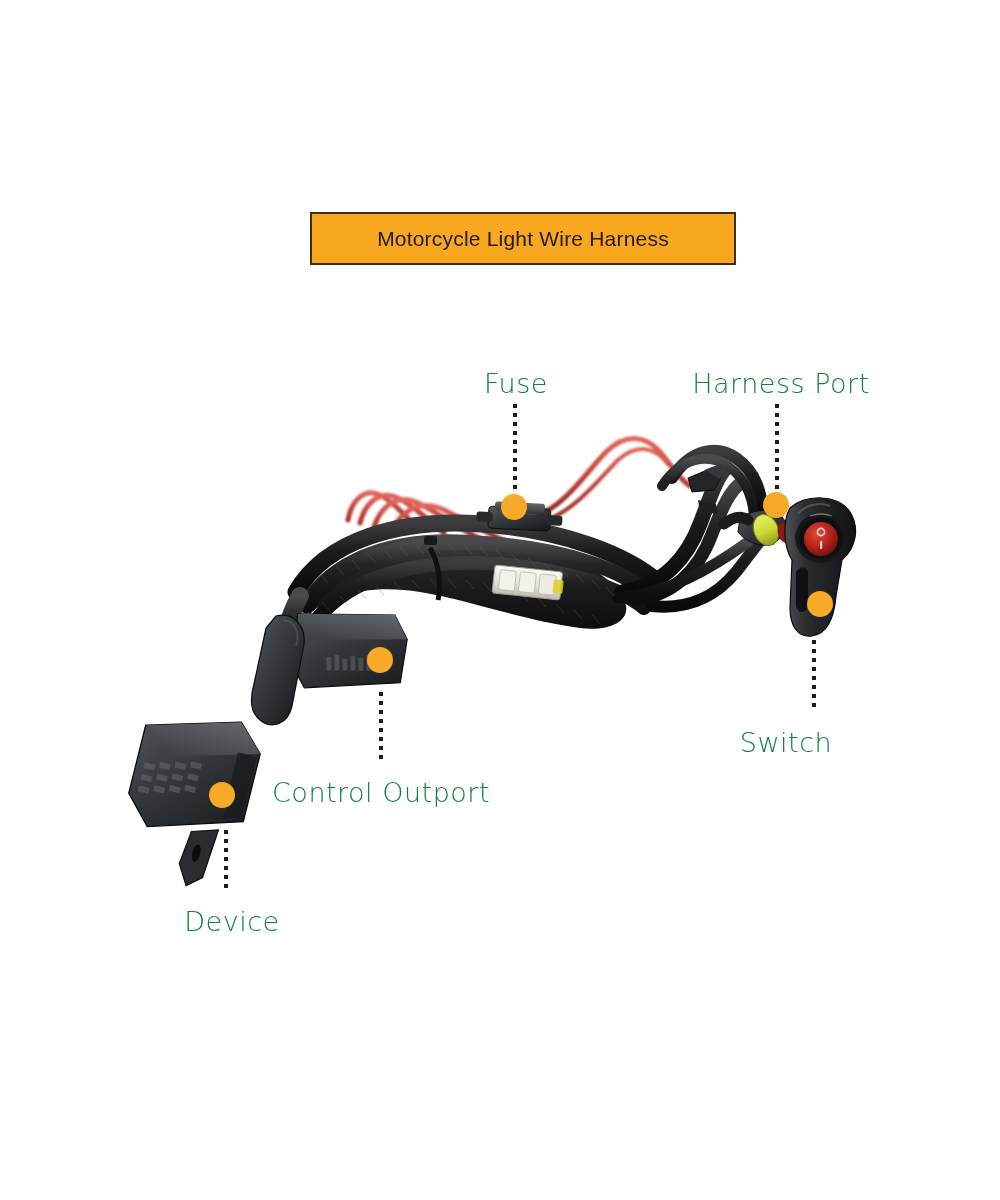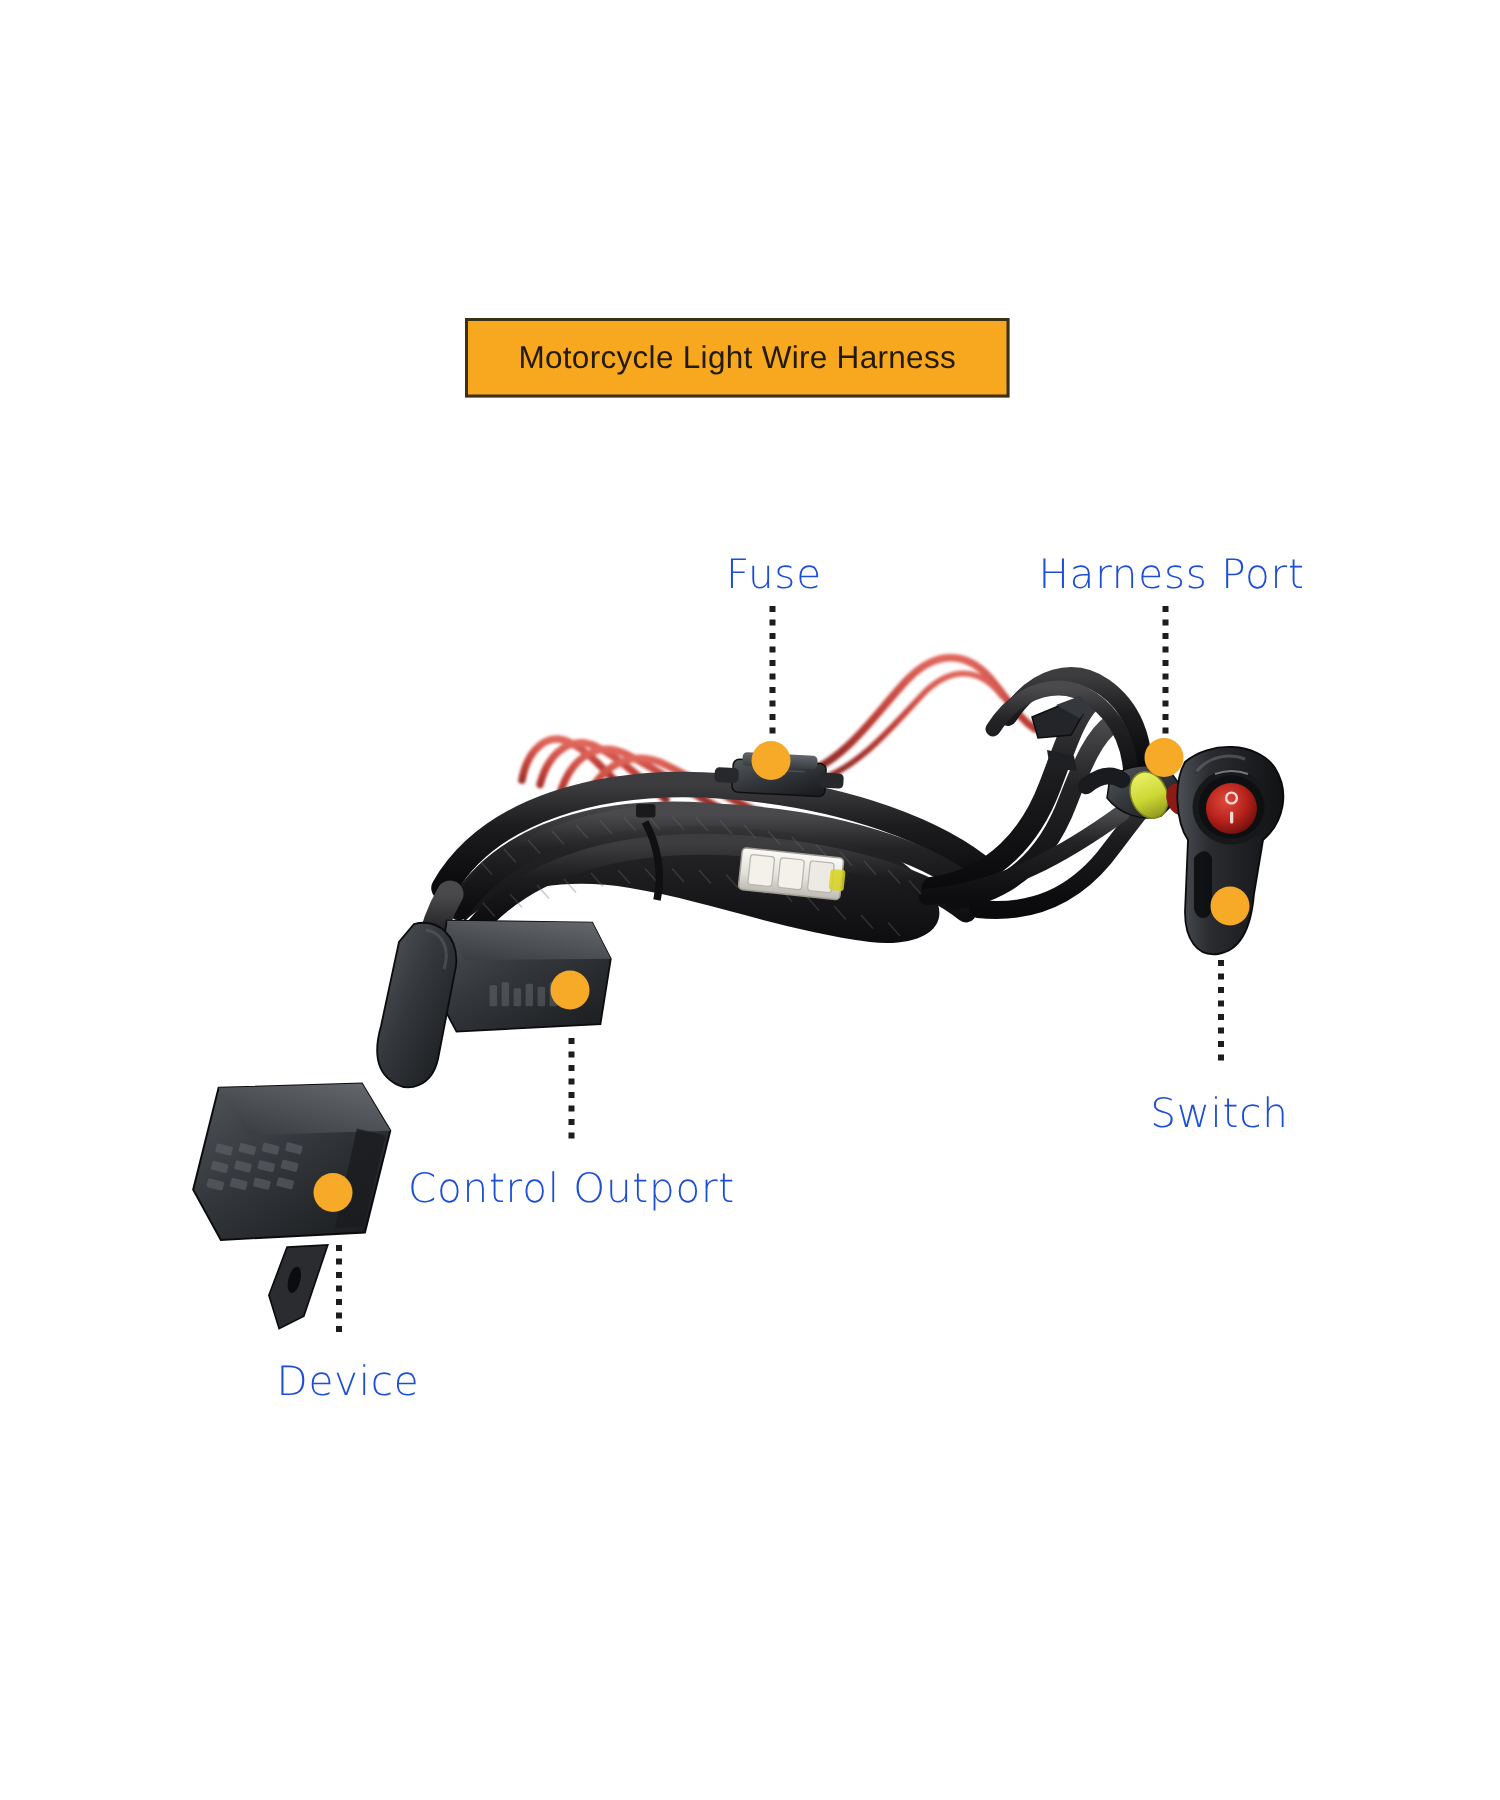--- a/index.html
+++ b/index.html
@@ -17,21 +17,21 @@
     height: 1200px;
     background: #ffffff;
     overflow: hidden;
   }
 
   
   #title-banner {
     position: absolute;
     left: 310px;
     top: 212px;
-    width: 363px;
+    width: 426px;
     height: 53px;
     background: #F7A81E;
     border: 2px solid #3b2f14;
     box-sizing: border-box;
     display: flex;
     align-items: center;
     justify-content: center;
   }
   #title-text {
     font-family: "Liberation Sans", sans-serif;
@@ -41,21 +41,21 @@
     letter-spacing: 0.2px;
     white-space: nowrap;
   }
 
   
   .callout-label {
     position: absolute;
     font-family: "DejaVu Sans", sans-serif;
     font-weight: 300;
     font-size: 27px;
-    color: #1d4ed8;
+    color: #15803d;
     white-space: nowrap;
     letter-spacing: 0.5px;
   }
 
   
   .leader {
     position: absolute;
     width: 4px;
   }
   .leader i {
@@ -332,21 +332,21 @@
         <i style="background: rgb(29, 29, 29);"></i>
         <i style="background: rgb(29, 29, 29);"></i>
         <i style="background: rgb(29, 29, 29);"></i>
         <i style="background: rgb(29, 29, 29);"></i>
         <i style="background: rgb(29, 29, 29);"></i>
         <i style="background: rgb(29, 29, 29);"></i>
         <i style="background: rgb(29, 29, 29);"></i>
         <i style="background: rgb(29, 29, 29);"></i>
       </div>
       <div class="marker-dot" style="left: 807px; top: 591px; background: rgb(247, 169, 40);"></div>
-      <div class="callout-label" style="top: 727px; left: 813px; transform: translateX(-50%);">Switch</div>
+      <div class="callout-label" style="top: 727px; left: 786px; transform: translateX(-50%);">Switch</div>
       <div class="leader" style="left: 379px; top: 692px; height: 75px;">
         <i style="background: rgb(29, 29, 29);"></i>
         <i style="background: rgb(29, 29, 29);"></i>
         <i style="background: rgb(29, 29, 29);"></i>
         <i style="background: rgb(29, 29, 29);"></i>
         <i style="background: rgb(29, 29, 29);"></i>
         <i style="background: rgb(29, 29, 29);"></i>
         <i style="background: rgb(29, 29, 29);"></i>
         <i style="background: rgb(29, 29, 29);"></i>
       </div>

